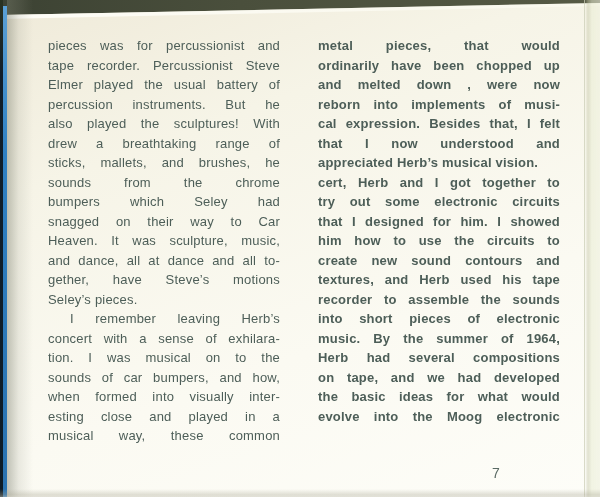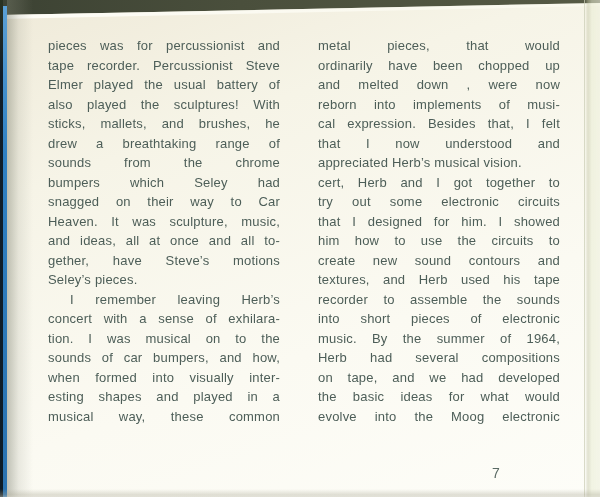--- a/index.html
+++ b/index.html
@@ -68,21 +68,21 @@
   }
   .column {
     position: absolute;
     top: 36px;
     color: #4d5e58;
     font-size: 13px;
     line-height: 19.5px;
     letter-spacing: 0.2px;
   }
   .column-left  { left: 48px;  width: 232px; }
-  .column-right { left: 318px; width: 242px; }
+  .column-right { left: 318px; width: 242px; font-weight: bold; }
   .line {
     text-align: justify;
     text-align-last: justify;
     white-space: nowrap;
     overflow: hidden;
   }
   .line.last   { text-align-last: left; }
   .line.indent { text-indent: 22px; }
   .page-number {
     position: absolute;
@@ -102,36 +102,37 @@
   <div class="left-spine-dark"></div>
   <div class="left-spine-blue"></div>
   <div class="gutter-shadow"></div>
   <div class="right-page-edge"></div>
   <div class="bottom-shadow"></div>
 
   <div class="column column-left">
       <div class="line">pieces was for percussionist and</div>
       <div class="line">tape recorder. Percussionist Steve</div>
       <div class="line">Elmer played the usual battery of</div>
+      <div class="line">percussion instruments. But he</div>
       <div class="line">also played the sculptures! With</div>
+      <div class="line">drew a breathtaking range of</div>
       <div class="line">sticks, mallets, and brushes, he</div>
-      <div class="line">drew a breathtaking range of</div>
       <div class="line">sounds from the chrome</div>
       <div class="line">bumpers which Seley had</div>
       <div class="line">snagged on their way to Car</div>
       <div class="line">Heaven. It was sculpture, music,</div>
-      <div class="line">and ideas, all at once and all to-</div>
+      <div class="line">and dance, all at dance and all to-</div>
       <div class="line">gether, have Steve’s motions</div>
       <div class="line last">Seley’s pieces.</div>
       <div class="line indent">I remember leaving Herb’s</div>
       <div class="line">concert with a sense of exhilara-</div>
       <div class="line">tion. I was musical on to the</div>
       <div class="line">sounds of car bumpers, and how,</div>
       <div class="line">when formed into visually inter-</div>
-      <div class="line">esting shapes and played in a</div>
+      <div class="line">esting close and played in a</div>
       <div class="line">musical way, these common</div>
     </div>
 
   <div class="column column-right">
       <div class="line">metal pieces, that would</div>
       <div class="line">ordinarily have been chopped up</div>
       <div class="line">and melted down , were now</div>
       <div class="line">reborn into implements of musi-</div>
       <div class="line">cal expression. Besides that, I felt</div>
       <div class="line">that I now understood and</div>

